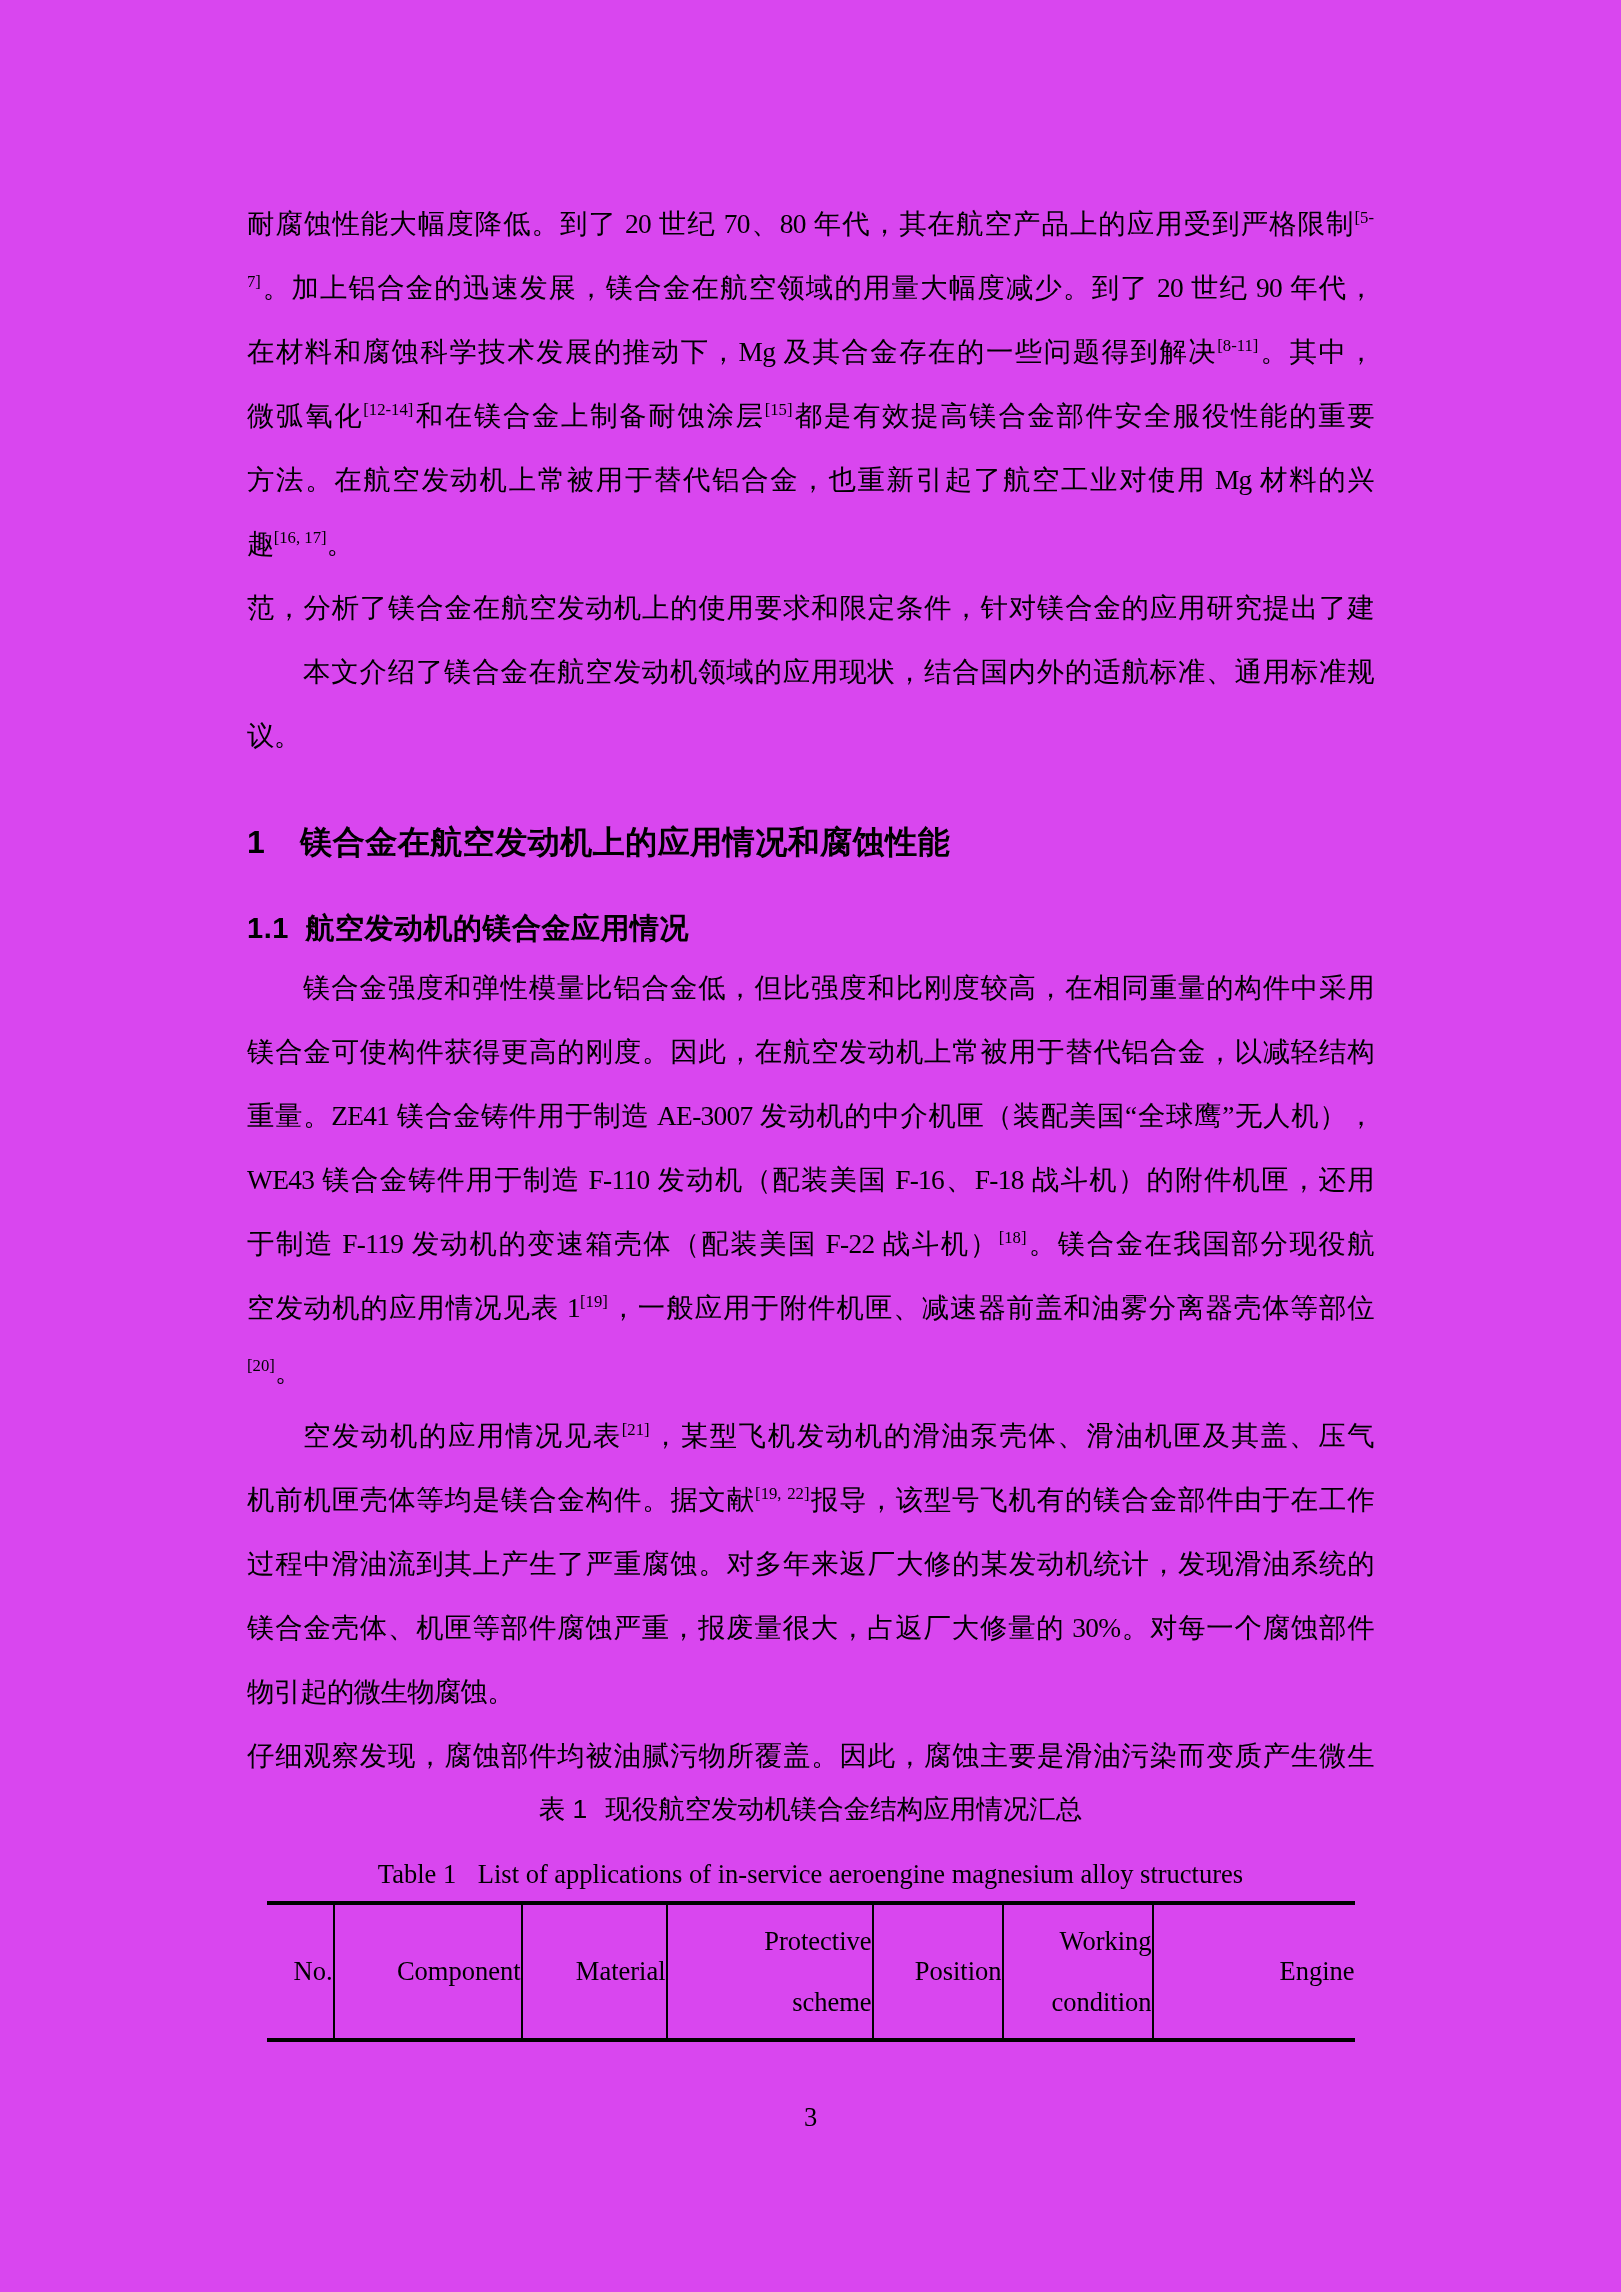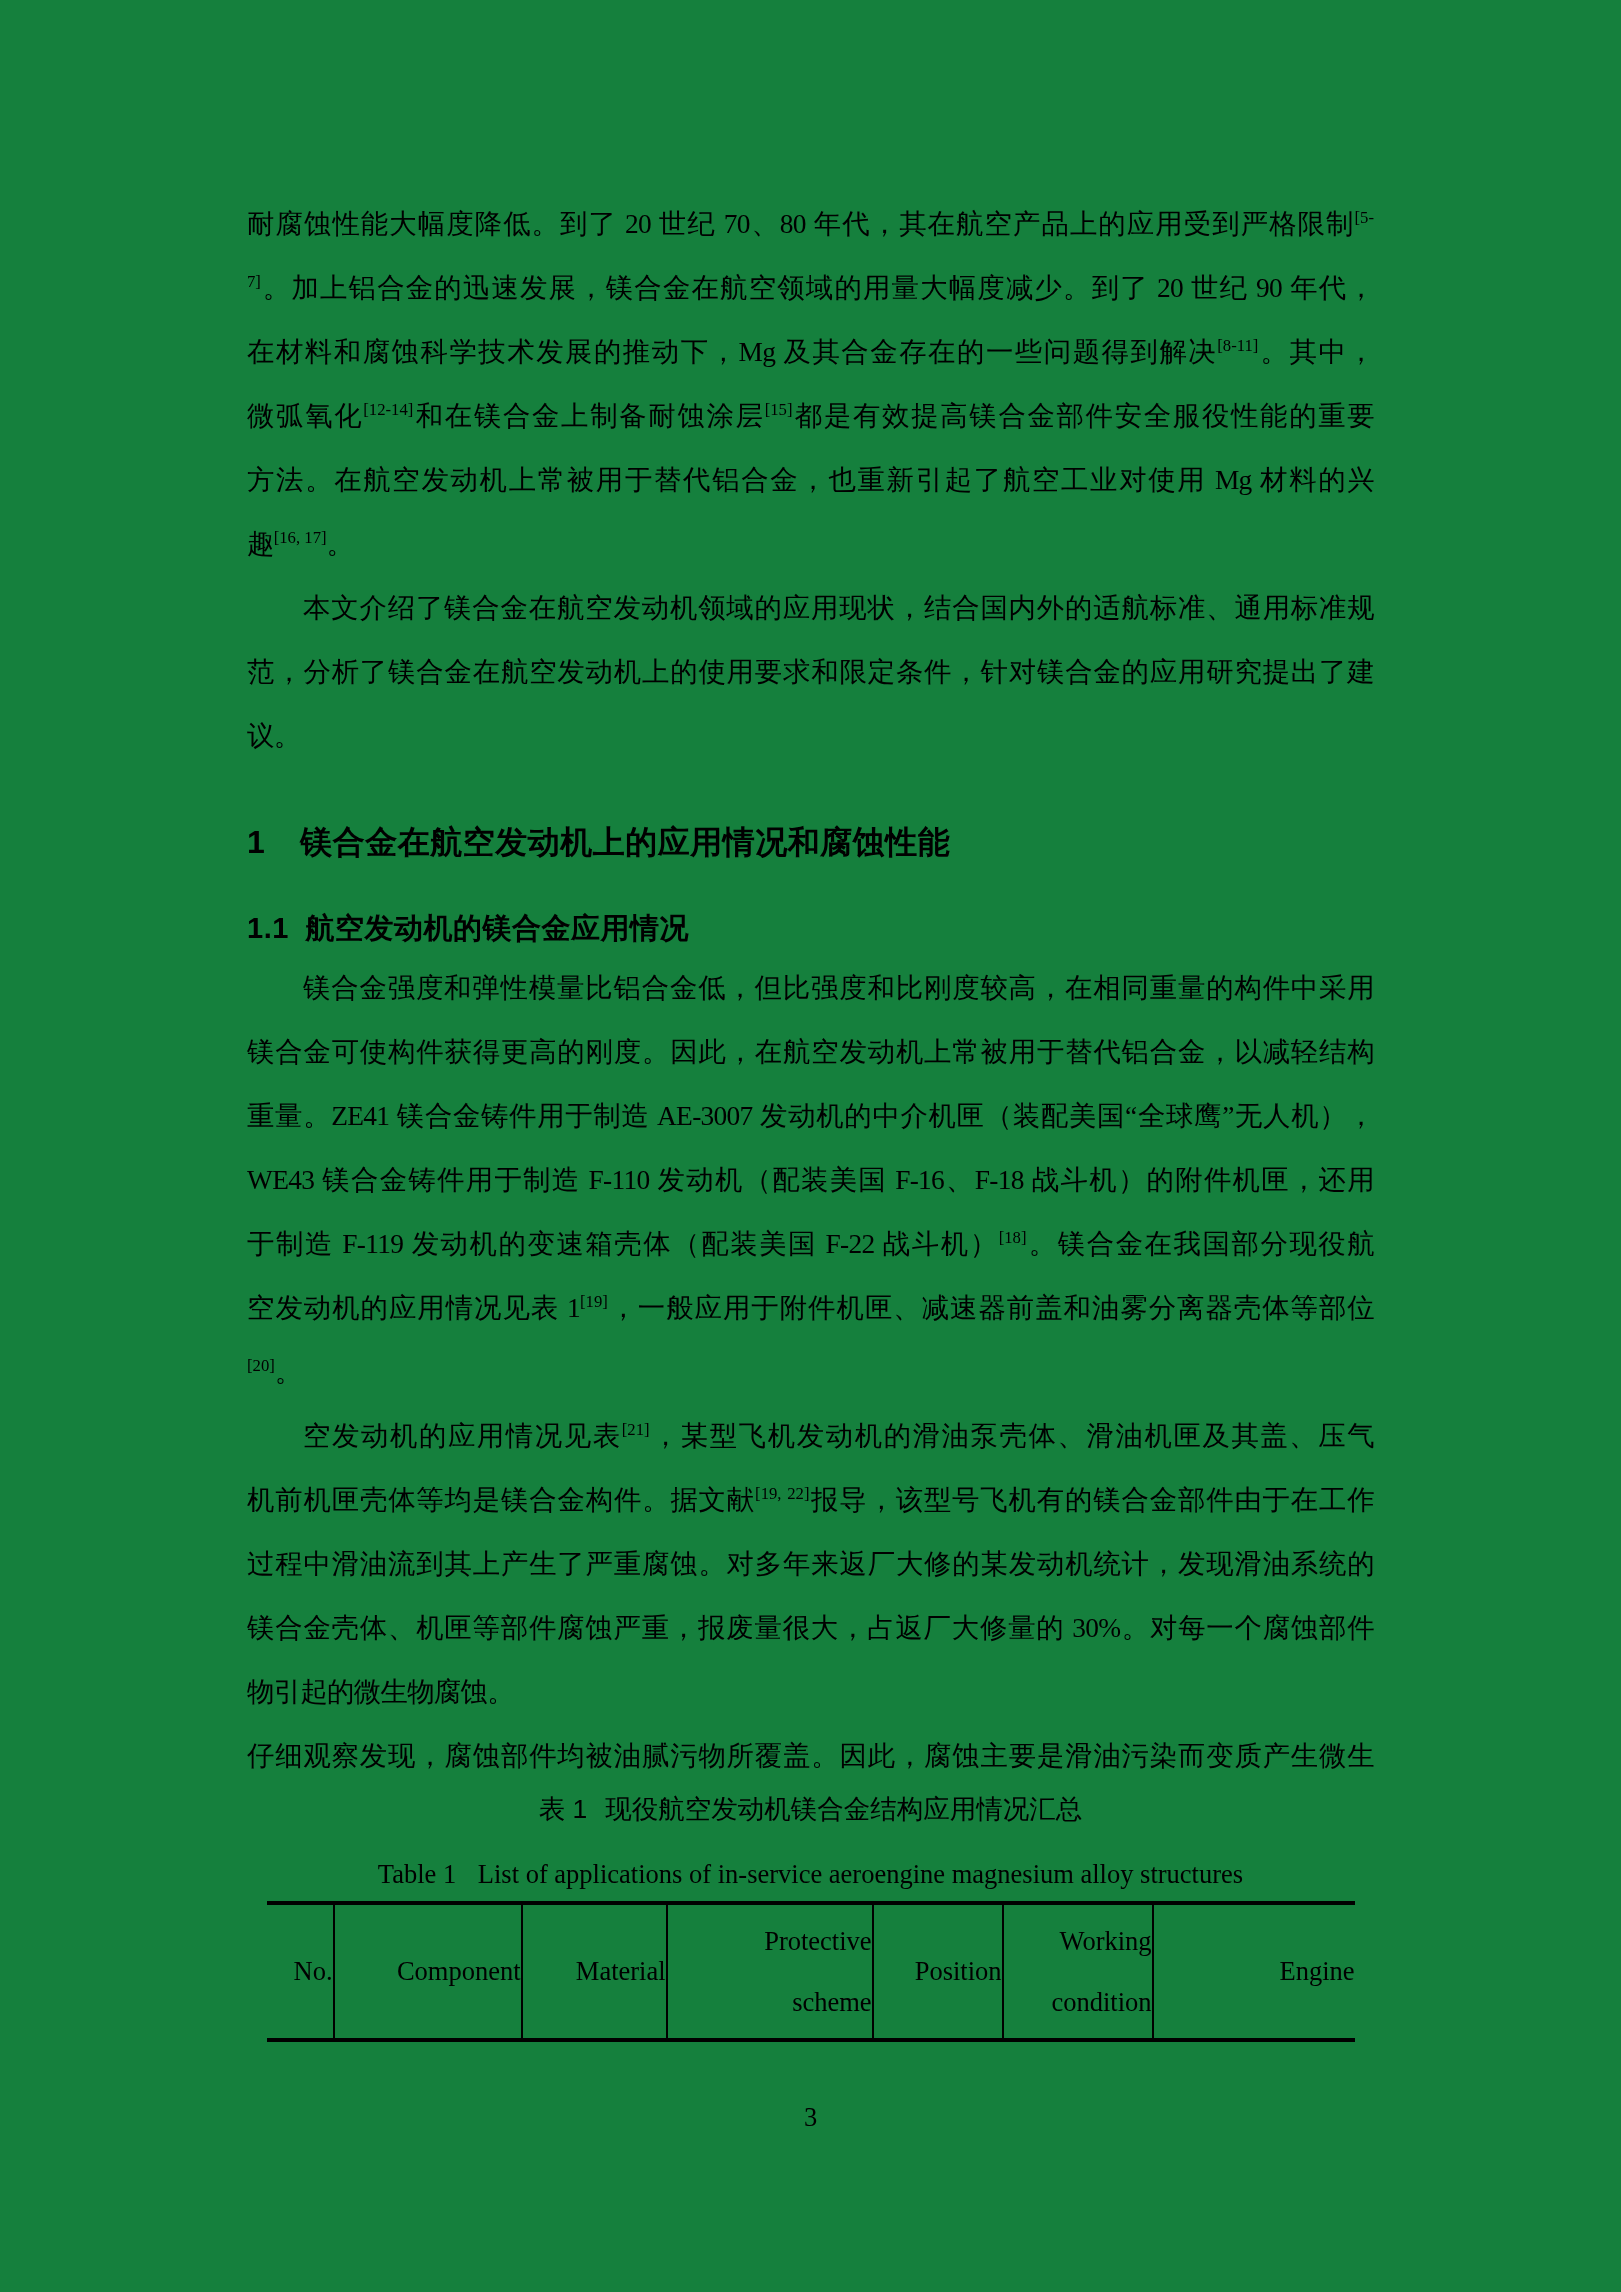--- a/index.html
+++ b/index.html
@@ -1,18 +1,18 @@
 <!DOCTYPE html>
 <html><head>
 <meta charset="utf-8">
 <style>
   html, body { margin: 0; padding: 0; background: #e8e8e8; }
   .page {
     width: 1621px; height: 2293px;
-    background: #15803d;
+    background: #d946ef;
     position: relative;
     margin: 0 auto;
     font-family: "Liberation Serif", "DejaVu Serif", serif;
     color: #000;
     overflow: hidden;
   }
   .content {
     box-sizing: content-box;
     padding: 192px 247px 0 247px;
     width: 1127px;
@@ -106,22 +106,22 @@
     <div class="para">
         <div class="tline"><span>耐腐蚀性能大幅度降低。到了 20 世纪 70、80 年代，其在航空产品上的应用受到严格限制</span><sup>[5-</sup></div>
         <div class="tline"><sup>7]</sup><span>。加上铝合金的迅速发展，镁合金在航空领域的用量大幅度减少。到了 20 世纪 90 年代，</span></div>
         <div class="tline"><span>在材料和腐蚀科学技术发展的推动下，Mg 及其合金存在的一些问题得到解决</span><sup>[8-11]</sup><span>。其中，</span></div>
         <div class="tline"><span>微弧氧化</span><sup>[12-14]</sup><span>和在镁合金上制备耐蚀涂层</span><sup>[15]</sup><span>都是有效提高镁合金部件安全服役性能的重要</span></div>
         <div class="tline"><span>方法。在航空发动机上常被用于替代铝合金，也重新引起了航空工业对使用 Mg 材料的兴</span></div>
         <div class="tline last"><span>趣</span><sup>[16, 17]</sup><span>。</span></div>
       </div>
 
     <div class="para">
+        <div class="tline"><span>范，分析了镁合金在航空发动机上的使用要求和限定条件，针对镁合金的应用研究提出了建</span></div>
         <div class="tline ind"><span>本文介绍了镁合金在航空发动机领域的应用现状，结合国内外的适航标准、通用标准规</span></div>
-        <div class="tline"><span>范，分析了镁合金在航空发动机上的使用要求和限定条件，针对镁合金的应用研究提出了建</span></div>
         <div class="tline last"><span>议。</span></div>
       </div>
 
     <div class="h1">
       <span class="num">1</span><span>镁合金在航空发动机上的应用情况和腐蚀性能</span>
     </div>
 
     <div class="h2">
       <span class="num">1.1</span><span>航空发动机的镁合金应用情况</span>
     </div>

